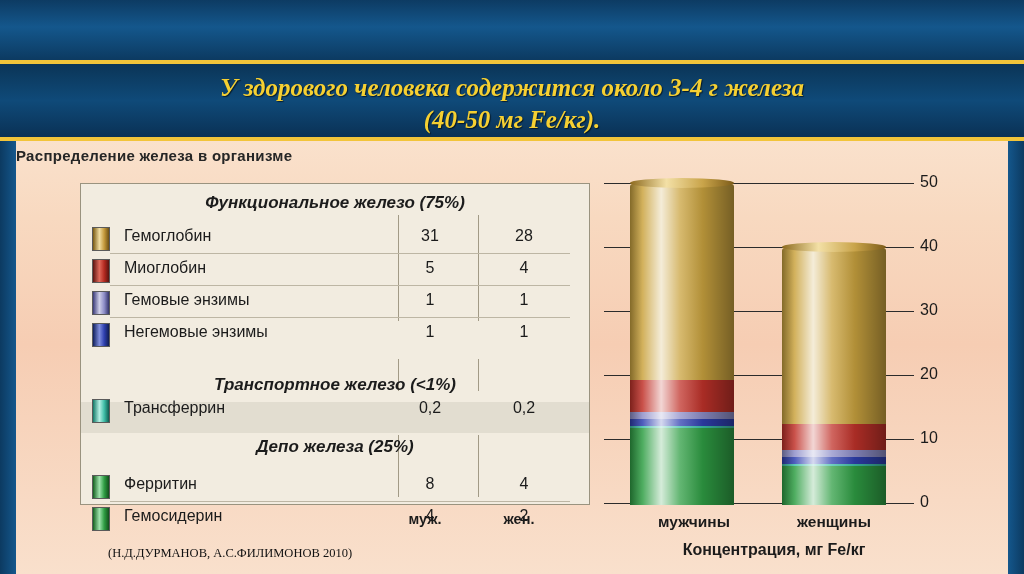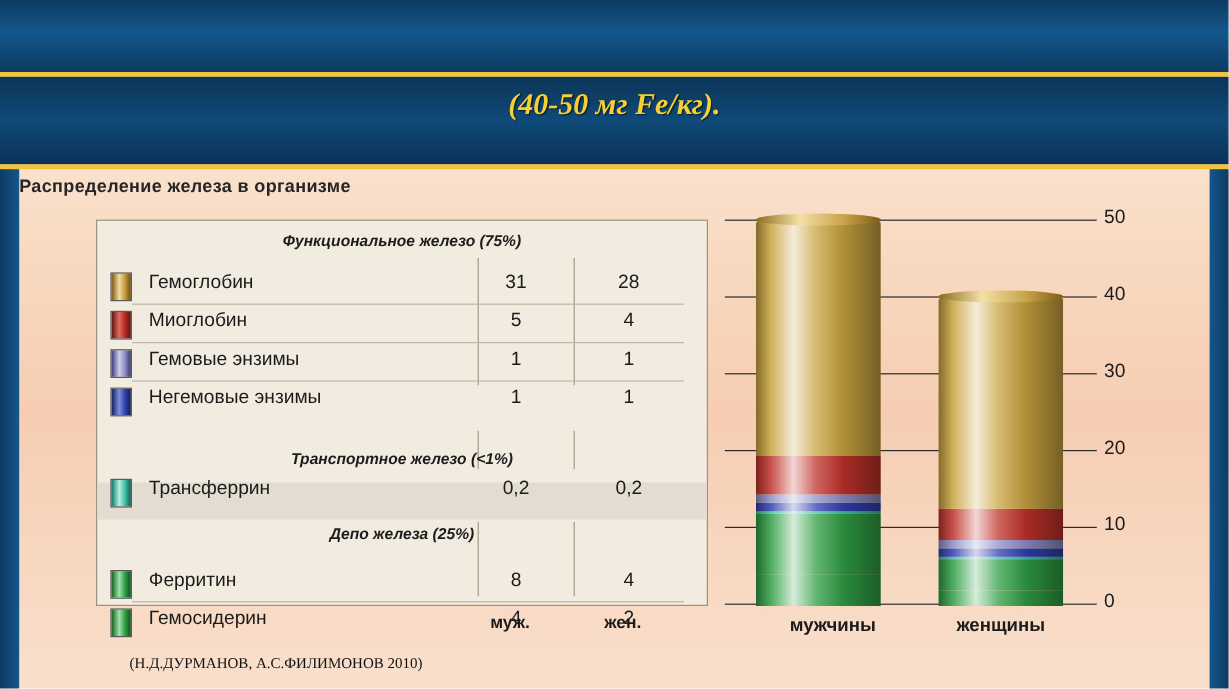--- a/index.html
+++ b/index.html
@@ -109,21 +109,21 @@
     position: absolute;
     left: 64px; top: 42px;
     width: 510px; height: 322px;
     box-sizing: border-box;
   }
   .sec-head {
     position: absolute;
     left: 0;
     width: 510px;
     text-align: center;
-    font-size: 13px;
+    font-size: 17px;
     font-weight: bold;
     font-style: italic;
     color: #1c1c1c;
   }
   .row {
     position: absolute;
     left: 0;
     width: 510px;
     height: 30px;
   }
@@ -263,20 +263,21 @@
 </head>
 <body>
 
 <div class="slide">
 
   <div class="header-band"></div>
   <div class="yellow-rule"></div>
 
   <div class="subtitle-band"></div>
   <div class="subtitle">
+    <div>У здорового человека содержится около 3-4 г железа</div>
     <div>(40-50 мг Fe/кг).</div>
   </div>
   <div class="yellow-rule2"></div>
 
   <div class="edge edge-left"></div>
   <div class="edge edge-right"></div>
 
   <div class="content">
 
     <div class="chart-title">Распределение железа в организме</div>
@@ -408,14 +409,15 @@
         <div class="seg" style="bottom:41px; height:7px; background:#2f40b0;"></div>
         <div class="seg" style="bottom:48px; height:7px; background:#8e8ec8;"></div>
         <div class="seg" style="bottom:55px; height:26px; background:#c0322a;"></div>
         <div class="seg" style="bottom:81px; height:176px; background:#caa33f;"></div>
         <div class="gloss"></div>
       </div>
       <div class="bar-cap" style="left:178px; width:104px; top:59px; position:absolute;"></div>
       <div class="bar-label" style="left:168px; width:124px;">женщины</div>
     </div>
 
+    <div class="x-title">Концентрация, мг Fe/кг</div>
   </div>
 </div>
 
 </body></html>

